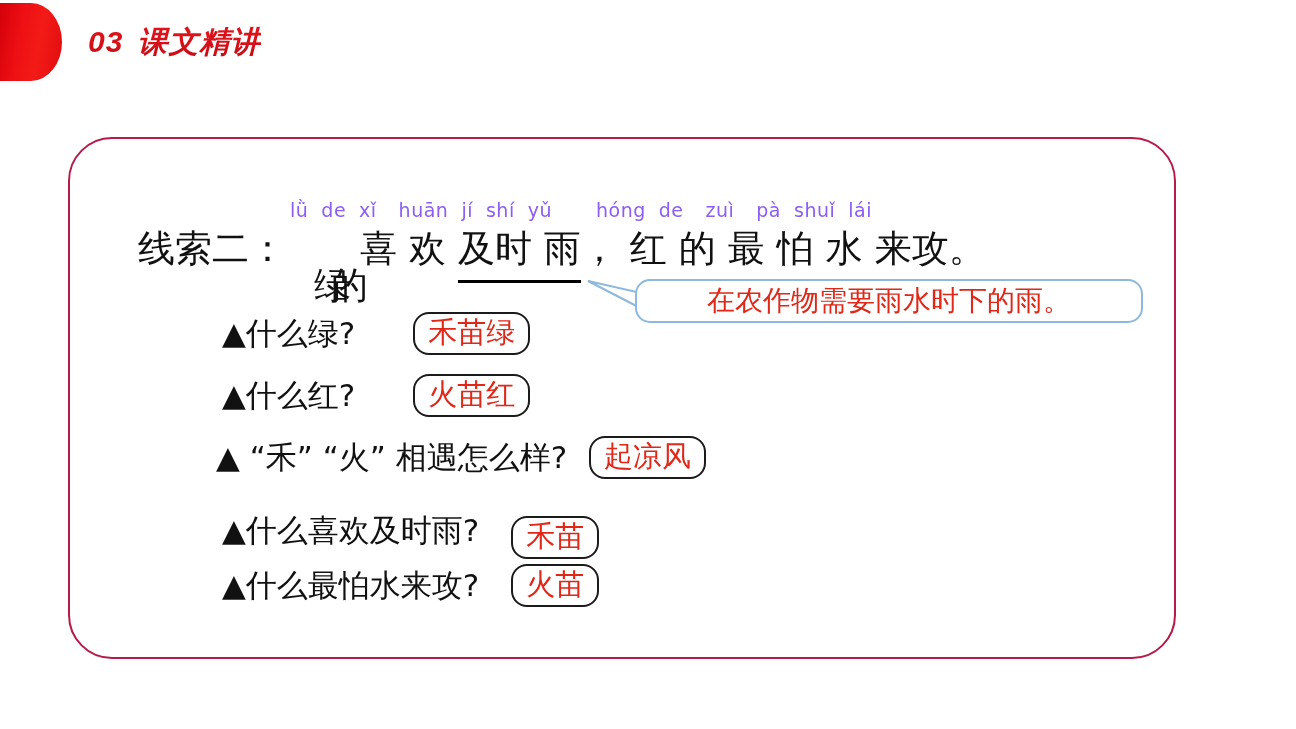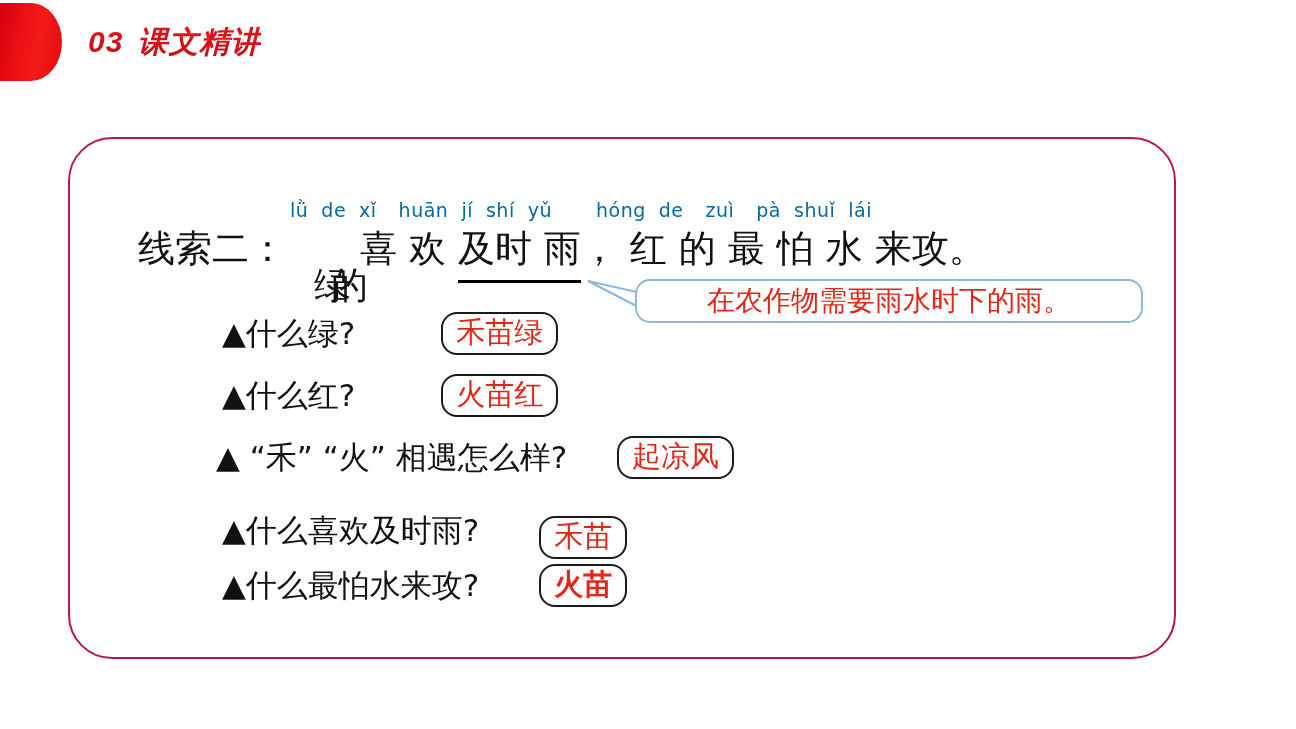--- a/index.html
+++ b/index.html
@@ -64,21 +64,21 @@
     box-sizing: border-box;
     background: #ffffff;
   }
 
   
   #pinyin-row {
     position: absolute;
     left: 290px;
     top: 199px;
     font-size: 19px;
-    color: #0369a1;
+    color: #8b5cf6;
     white-space: nowrap;
     letter-spacing: 0.5px;
     font-family: "DejaVu Sans", "Liberation Sans", sans-serif;
   }
   #pinyin-row .py { display: inline-block; }
   #pinyin-row .gap-s { display: inline-block; width: 13px; }
   #pinyin-row .gap-m { display: inline-block; width: 22px; }
   #pinyin-row .gap-l { display: inline-block; width: 44px; }
 
   
@@ -130,21 +130,20 @@
     height: 42px;
     overflow: visible;
   }
 
   
   .qa-row {
     position: absolute;
     display: flex;
     align-items: center;
     white-space: nowrap;
-    gap: 28px;
   }
   .qa-question {
     font-size: 31px;
     color: #111111;
     font-family: "DejaVu Sans", "Liberation Sans", sans-serif;
   }
   .answer-chip {
     border: 2.4px solid #1b1b1b;
     border-radius: 16px;
     color: #e02718;
@@ -156,21 +155,21 @@
   }
   #qa-row-0 { left: 222px; top: 312px; }
   #qa-row-0 .answer-chip { margin-left: 58px; }
   #qa-row-1 { left: 222px; top: 374px; }
   #qa-row-1 .answer-chip { margin-left: 58px; }
   #qa-row-2 { left: 216px; top: 436px; }
   #qa-row-2 .answer-chip { margin-left: 22px; }
   #qa-row-3 { left: 222px; top: 502px; }
   #qa-row-3 .answer-chip { margin-left: 32px; margin-top: 14px; }
   #qa-row-4 { left: 222px; top: 564px; }
-  #qa-row-4 .answer-chip { margin-left: 32px; font-weight: bold; }
+  #qa-row-4 .answer-chip { margin-left: 32px; }
 </style>
 </head>
 <body>
 
 <div id="slide-header">
   <div id="header-tab-shape"></div>
   <div id="header-title">
     <span class="num">03</span><span>课文精讲</span>
   </div>
 </div>

